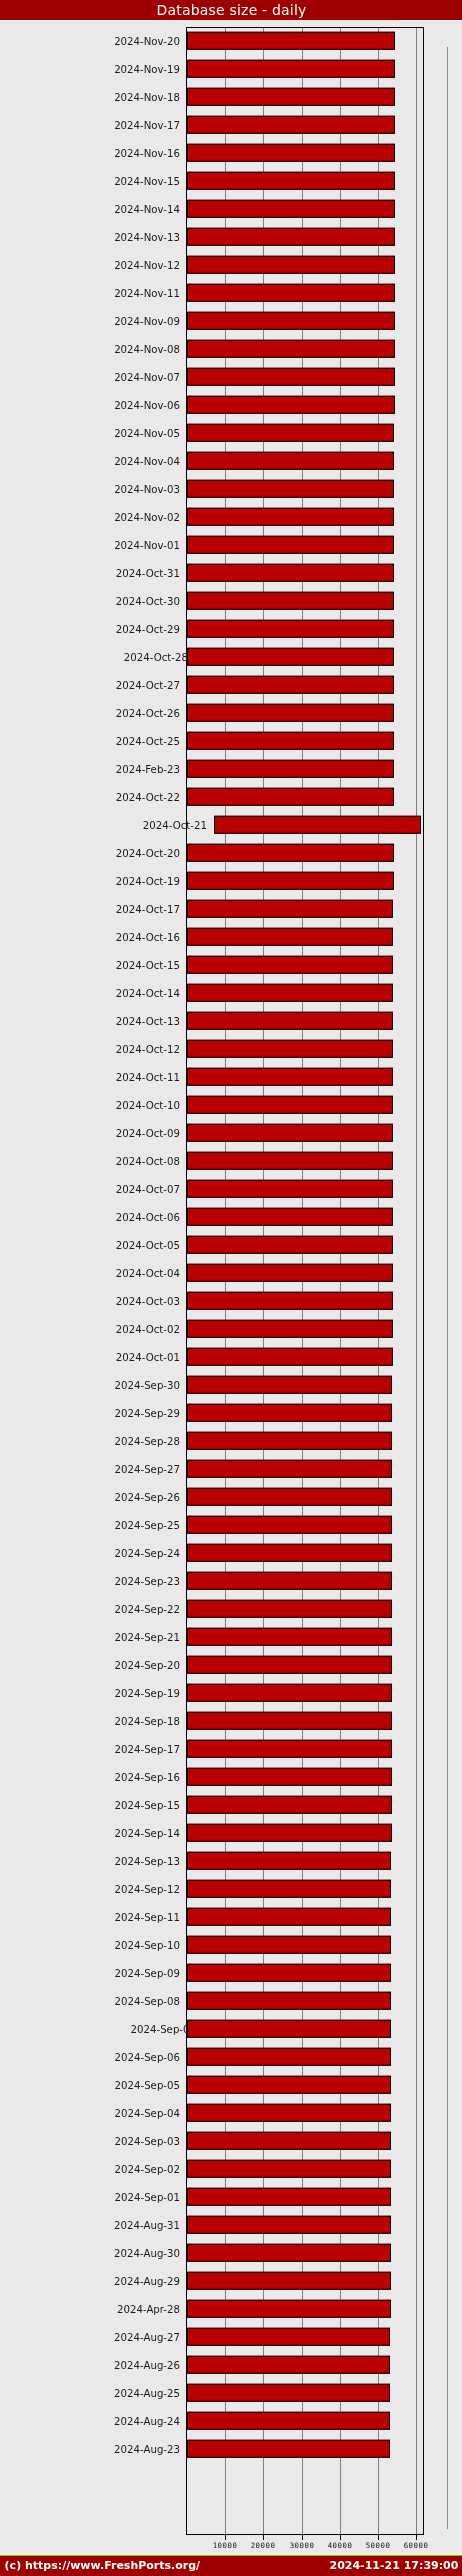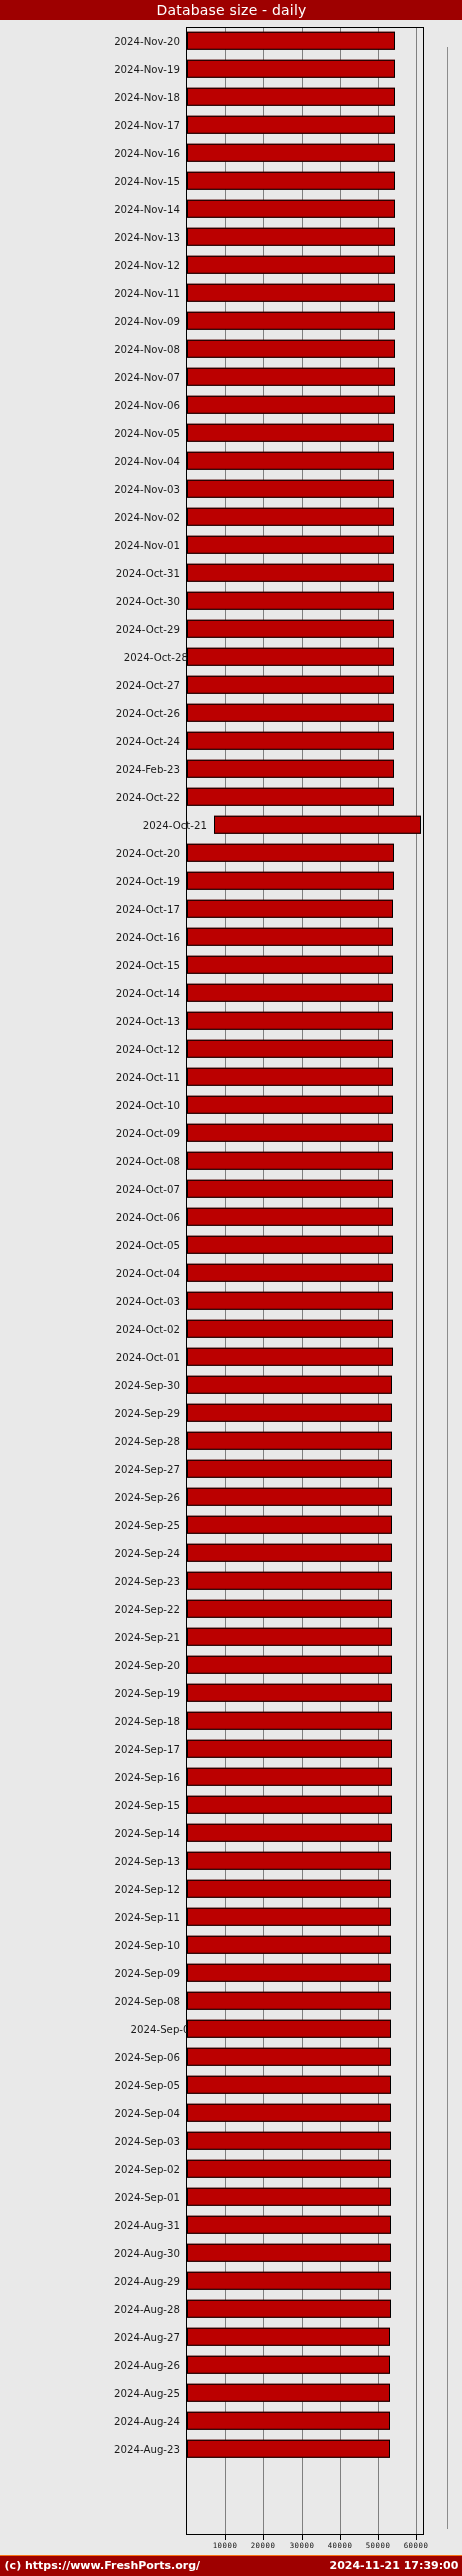--- a/index.html
+++ b/index.html
@@ -7,21 +7,21 @@
     padding: 0;
     background: #ffffff;
   }
   body {
     font-family: "DejaVu Sans", sans-serif;
   }
   #page {
     position: relative;
     width: 463px;
     height: 2576px;
-    background: #f97316;
+    background: #84cc16;
     overflow: hidden;
   }
   
   #titlebar {
     position: absolute;
     left: 0; top: 0;
     width: 463px;
     height: 20.4px;
     background: #9e0000;
   }
@@ -351,23 +351,23 @@
             <div class="bar" title="2024-Oct-27: 54140" style="width: 207px; background: rgb(187, 0, 0); border-color: rgb(0, 0, 0);"></div>
           </div>
         </div>
         <div class="row" style="height: 28px;">
           <div class="row-label">2024-Oct-26</div>
           <div class="bar-track">
             <div class="bar" title="2024-Oct-26: 54120" style="width: 207px; background: rgb(187, 0, 0); border-color: rgb(0, 0, 0);"></div>
           </div>
         </div>
         <div class="row" style="height: 28px;">
-          <div class="row-label">2024-Oct-24</div>
-          <div class="bar-track">
-            <div class="bar" title="2024-Oct-24: 54090" style="width: 207px; background: rgb(187, 0, 0); border-color: rgb(0, 0, 0);"></div>
+          <div class="row-label">2024-Oct-25</div>
+          <div class="bar-track">
+            <div class="bar" title="2024-Oct-25: 54110" style="width: 207px; background: rgb(187, 0, 0); border-color: rgb(0, 0, 0);"></div>
           </div>
         </div>
         <div class="row" style="height: 28px;">
           <div class="row-label">2024-Feb-23</div>
           <div class="bar-track">
             <div class="bar" title="2024-Oct-23: 54080" style="width: 207px; background: rgb(187, 0, 0); border-color: rgb(0, 0, 0);"></div>
           </div>
         </div>
         <div class="row" style="height: 28px;">
           <div class="row-label">2024-Oct-22</div>
@@ -687,21 +687,21 @@
             <div class="bar" title="2024-Aug-30: 53270" style="width: 204px; background: rgb(187, 0, 0); border-color: rgb(0, 0, 0);"></div>
           </div>
         </div>
         <div class="row" style="height: 28px;">
           <div class="row-label">2024-Aug-29</div>
           <div class="bar-track">
             <div class="bar" title="2024-Aug-29: 53250" style="width: 204px; background: rgb(187, 0, 0); border-color: rgb(0, 0, 0);"></div>
           </div>
         </div>
         <div class="row" style="height: 28px;">
-          <div class="row-label">2024-Aug-28</div>
+          <div class="row-label">2024-Apr-28</div>
           <div class="bar-track">
             <div class="bar" title="2024-Aug-28: 53240" style="width: 204px; background: rgb(187, 0, 0); border-color: rgb(0, 0, 0);"></div>
           </div>
         </div>
         <div class="row" style="height: 28px;">
           <div class="row-label">2024-Aug-27</div>
           <div class="bar-track">
             <div class="bar" title="2024-Aug-27: 53220" style="width: 203px; background: rgb(187, 0, 0); border-color: rgb(0, 0, 0);"></div>
           </div>
         </div>

